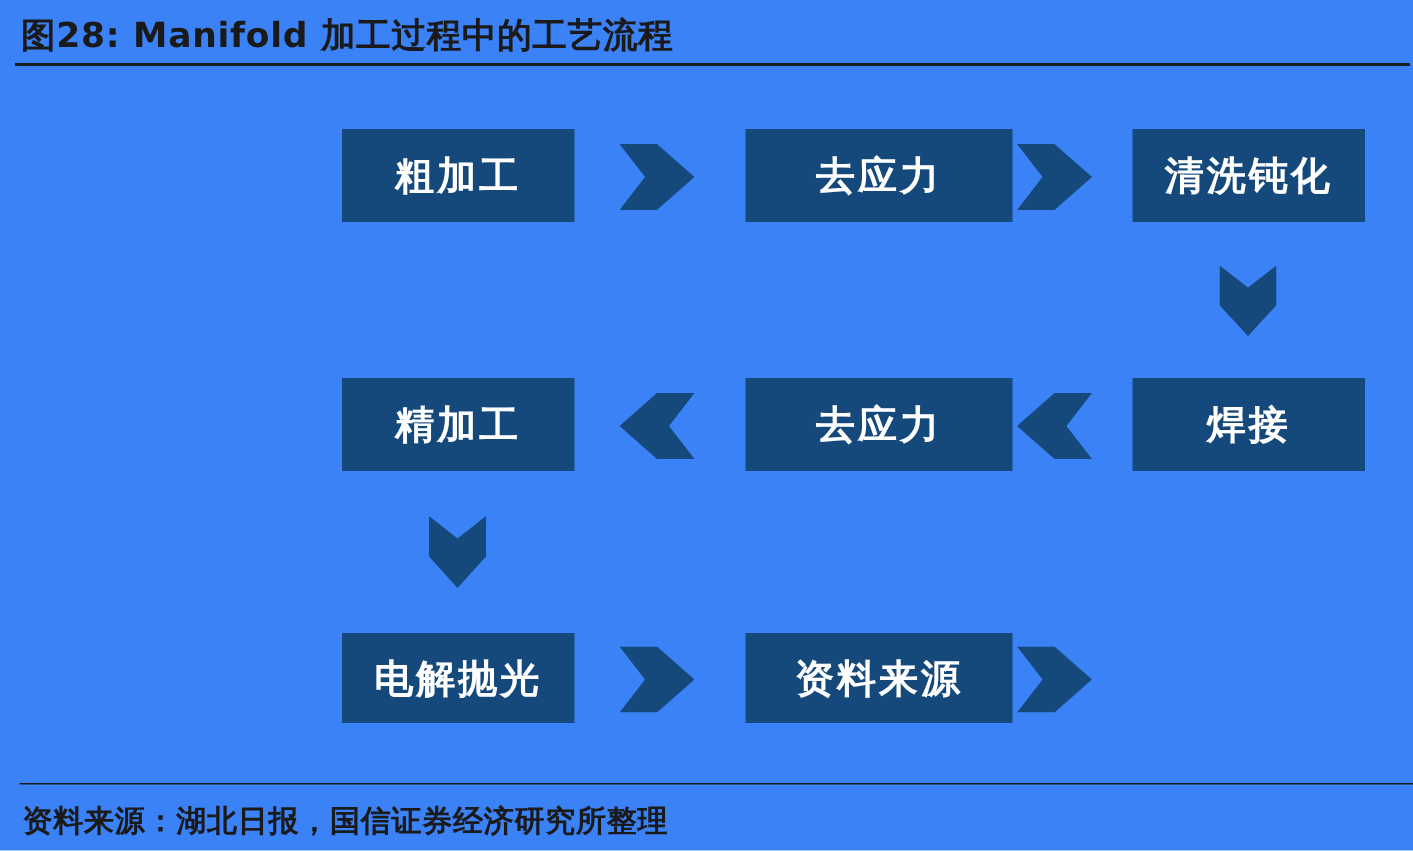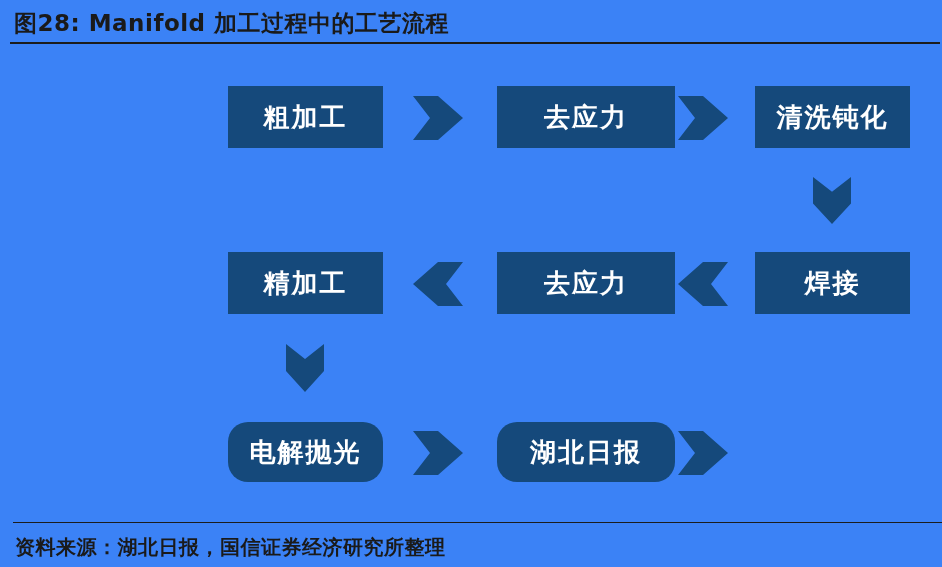--- a/index.html
+++ b/index.html
@@ -43,21 +43,21 @@
     align-items: center;
     justify-content: center;
     font-size: 26px;
     font-weight: bold;
     letter-spacing: 2px;
     white-space: nowrap;
   }
   
   .r1 { top: 42px;  height: 62px; }
   .r2 { top: 208px; height: 62px; text-align: right; }
-  .r3 { top: 378px; height: 60px; border-radius: 20px; }
+  .r3 { top: 378px; height: 60px; }
   .c1 { left: 228px; width: 155px; }
   .c2 { left: 497px; width: 178px; }
   .c3 { left: 755px; width: 155px; }
   .arrow { position: absolute; }
   .arrow svg { display: block; width: 100%; height: 100%; }
   .arrow polygon { fill: var(--primary, #15497b); }
   .a-r1a { left: 413px; top: 52px;  width: 50px; height: 44px; }
   .a-r1b { left: 678px; top: 52px;  width: 50px; height: 44px; }
   .a-d1  { left: 813px; top: 133px; width: 38px; height: 47px; }
   .a-r2a { left: 678px; top: 218px; width: 50px; height: 44px; }
@@ -133,21 +133,21 @@
           <polygon points="0,0 19,15 38,0 38,27 19,48 0,27"></polygon>
         </svg>
     </div>
 
     <div class="node r3 c1">电解抛光</div>
     <div class="arrow a-r3a">
       <svg viewBox="0 0 50 42" preserveAspectRatio="none">
           <polygon points="0,0 25,0 50,21 25,42 0,42 17,21"></polygon>
         </svg>
     </div>
-    <div class="node r3 c2">湖北日报</div>
+    <div class="node r3 c2">资料来源</div>
     <div class="arrow a-r3b">
       <svg viewBox="0 0 50 42" preserveAspectRatio="none">
           <polygon points="0,0 25,0 50,21 25,42 0,42 17,21"></polygon>
         </svg>
     </div>
 
   </div>
 
   <div class="rule-bottom"></div>
   <div class="source-note">资料来源：湖北日报，国信证券经济研究所整理</div>

